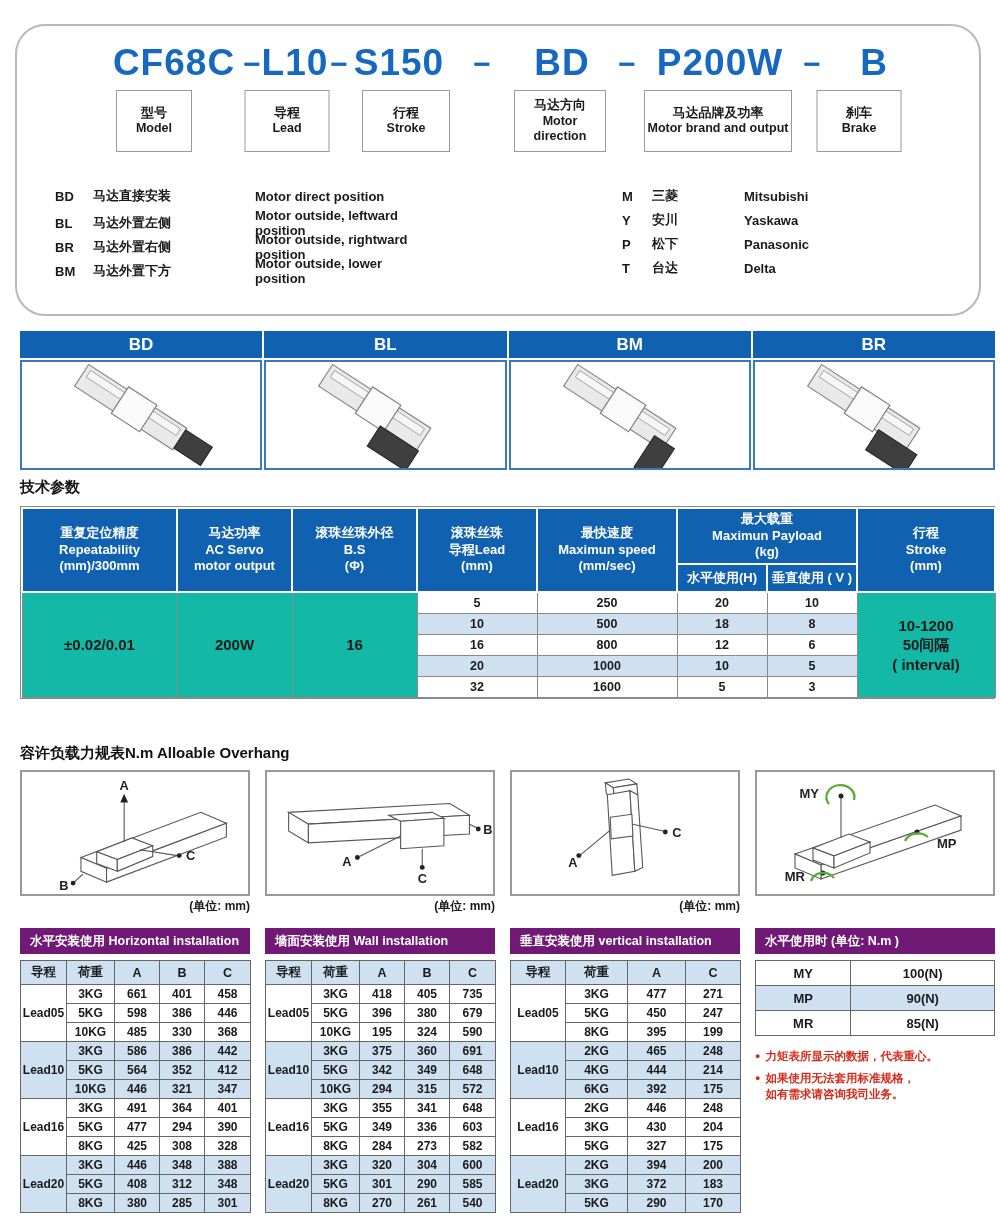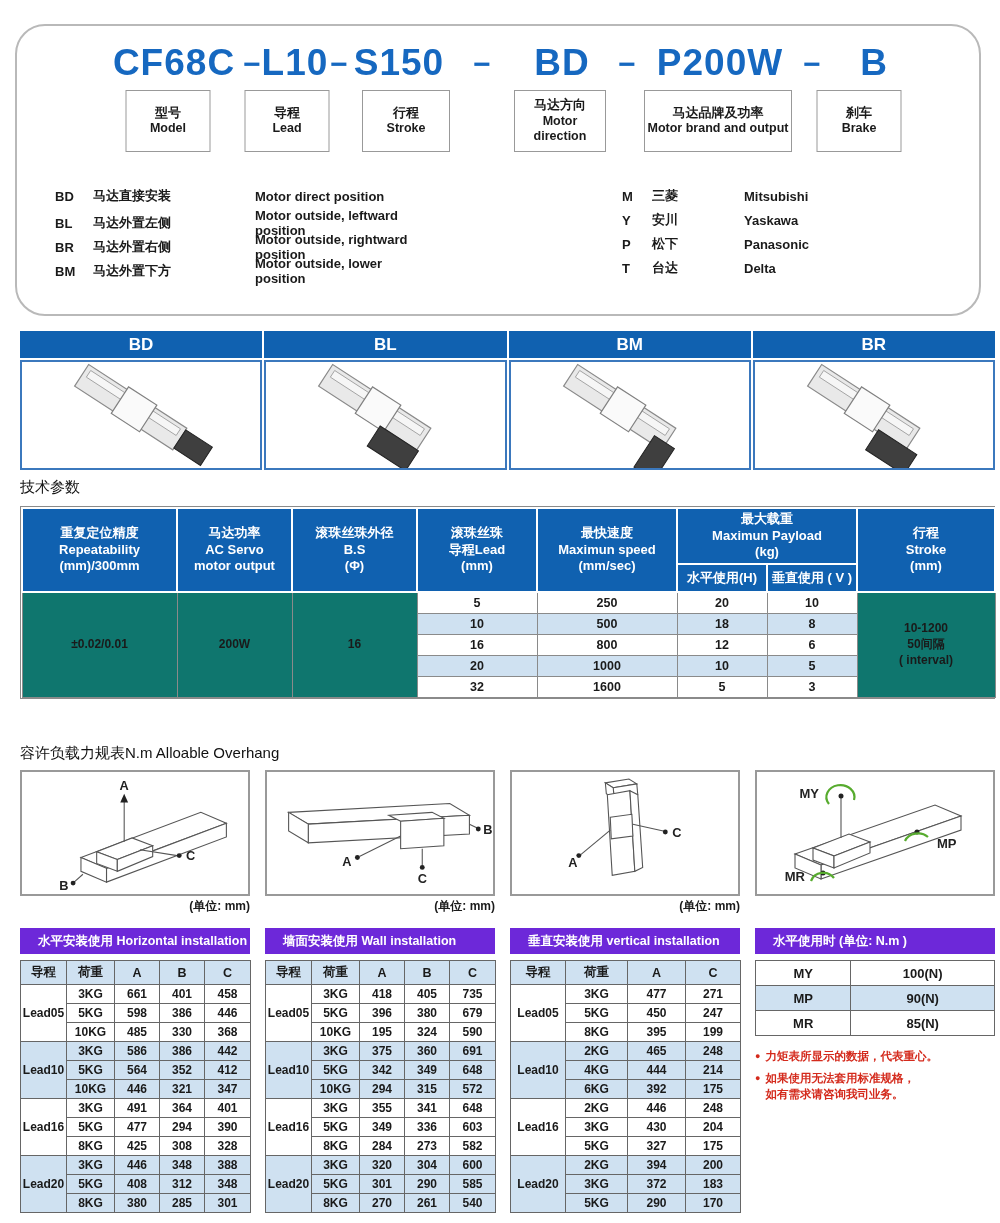--- a/index.html
+++ b/index.html
@@ -37,53 +37,53 @@
   .panel-header { height:27px; background:#1061b0; color:#fff; text-align:center;
             font-size:17px; font-weight:bold; line-height:27px; }
   .panel-img { margin-top:2px; height:110px; border:2px solid #3b78bd; background:#fff;
             overflow:hidden; }
   .rail   { fill:#e9e9e9; stroke:#8a8a8a; stroke-width:1.2; }
   .rail-inner { fill:#f6f6f6; stroke:#9a9a9a; stroke-width:0.8; }
   .slider { fill:#fafafa; stroke:#808080; stroke-width:1.2; }
   .motor  { fill:#3f3f3f; stroke:#222; stroke-width:1; }
 
   
-  .section-title { position:absolute; left:20px; font-size:15px; font-weight:normal; color:#111; }
+  .section-title { position:absolute; left:20px; font-size:15px; font-weight:bold; color:#111; }
 
   
   .tech-wrap { position:absolute; left:20px; top:506px; width:975px; border:1px solid #8a8a8a; }
   table { border-collapse:collapse; table-layout:fixed; width:100%; }
   .tech-table th { background:#1061b0; color:#fff; font-size:13px; font-weight:bold;
             border:2px solid #fff; text-align:center; vertical-align:middle; }
   .tech-table thead tr:first-child th { height:56px; }
   .tech-table thead tr:last-child th { height:28px; font-size:13px; }
   .tech-table td { border:1px solid #8a8a8a; height:21px; text-align:center;
             font-size:12.5px; font-weight:bold; vertical-align:middle; background:#fff; }
   .tech-table tr.shaded td { background:#cfe1f1; }
-  .tech-table td.fixed-cell { font-size:12px; background:#0f766e; }
+  .tech-table td.fixed-cell { font-size:15px; background:#14b8a6; }
   .ml { white-space:pre-line; line-height:1.3; }
 
   
   .diagrams, .unit-row, .bottom-grid { position:absolute; left:20px; width:975px;
             display:grid; grid-template-columns:230px 230px 230px 240px; gap:15px; }
   .diagrams { top:770px; }
   .diagram-box { height:126px; border:2px solid #999; background:#fff; overflow:hidden; }
   .diagram-box svg { display:block; }
   .dline { stroke:#555; stroke-width:1.1; fill:none; }
   .dface { stroke:#555; stroke-width:1.1; fill:#fff; }
   .dlabel { font-size:13px; font-weight:bold; fill:#222; }
   .ddot { fill:#222; }
   .garc { stroke:#57ab2e; stroke-width:2.2; fill:none; }
   .unit-row { top:898px; }
   .unit-label { text-align:right; font-size:12px; font-weight:bold; }
 
   
   .bottom-grid { top:928px; }
-  .blue-bar { height:26px; background:#6d28d9; color:#fff; font-size:12.5px;
-            font-weight:bold; line-height:26px; padding-left:18px; }
+  .blue-bar { height:26px; background:#701a75; color:#fff; font-size:12.5px;
+            font-weight:bold; line-height:26px; padding-left:10px; }
   .itable { margin-top:6px; border:1.5px solid #555; }
   .itable th { background:#cfe1f1; border:1px solid #666; height:24px;
             font-size:12.5px; font-weight:bold; text-align:center; }
   .itable td { border:1px solid #666; height:19px; text-align:center;
             font-size:12px; font-weight:bold; background:#fff; vertical-align:middle; }
   .itable tr.shaded td { background:#cfe1f1; }
   .mtable { margin-top:6px; border:1.5px solid #555; }
   .mtable td { border:1px solid #666; height:25px; text-align:center;
             font-size:13px; font-weight:bold; background:#fff; }
   .mtable tr.shaded td { background:#cfe1f1; }
@@ -106,21 +106,21 @@
       <span class="model-sep" style="left:322px">−</span>
       <span class="model-seg" style="left:382px">S150</span>
       <span class="model-sep" style="left:465px">−</span>
       <span class="model-seg" style="left:545px">BD</span>
       <span class="model-sep" style="left:610px">−</span>
       <span class="model-seg" style="left:703px">P200W</span>
       <span class="model-sep" style="left:795px">−</span>
       <span class="model-seg" style="left:857px">B</span>
     </div>
 
-    <div class="model-box" style="left:151px;width:85px">
+    <div class="model-box" style="left:137px;width:76px">
       <span class="zh">型号</span>
       <span class="en">Model</span>
     </div>
     <div class="model-box" style="left:270px;width:85px">
       <span class="zh">导程</span>
       <span class="en">Lead</span>
     </div>
     <div class="model-box" style="left:389px;width:88px">
       <span class="zh">行程</span>
       <span class="en">Stroke</span>

